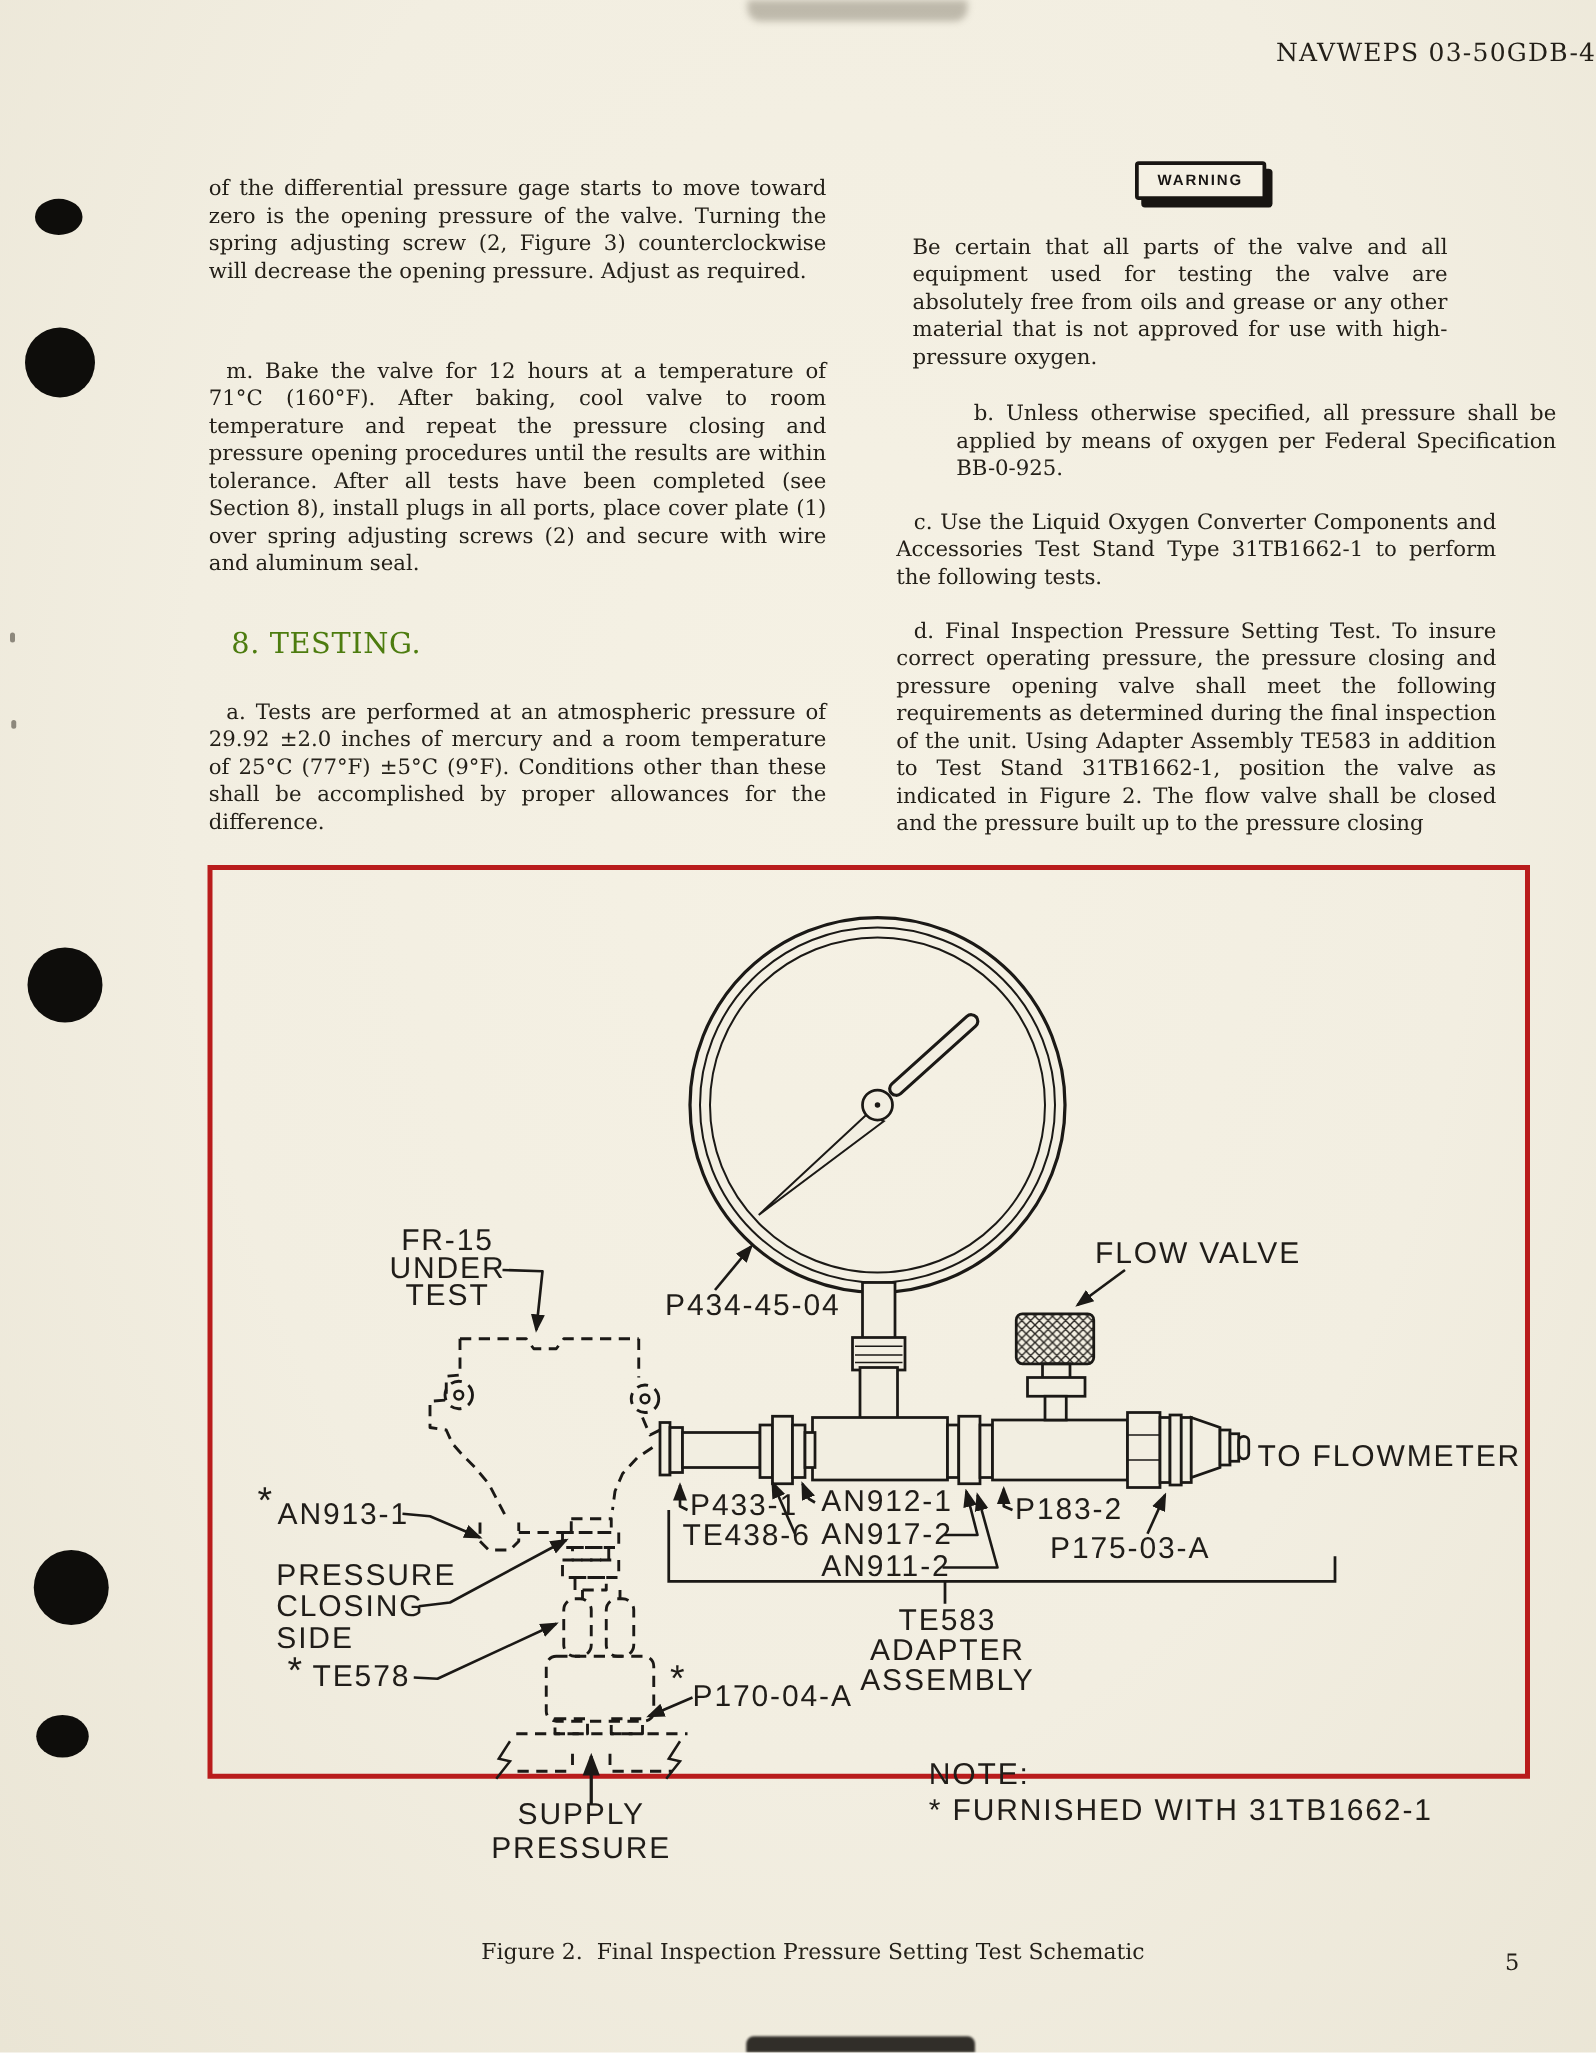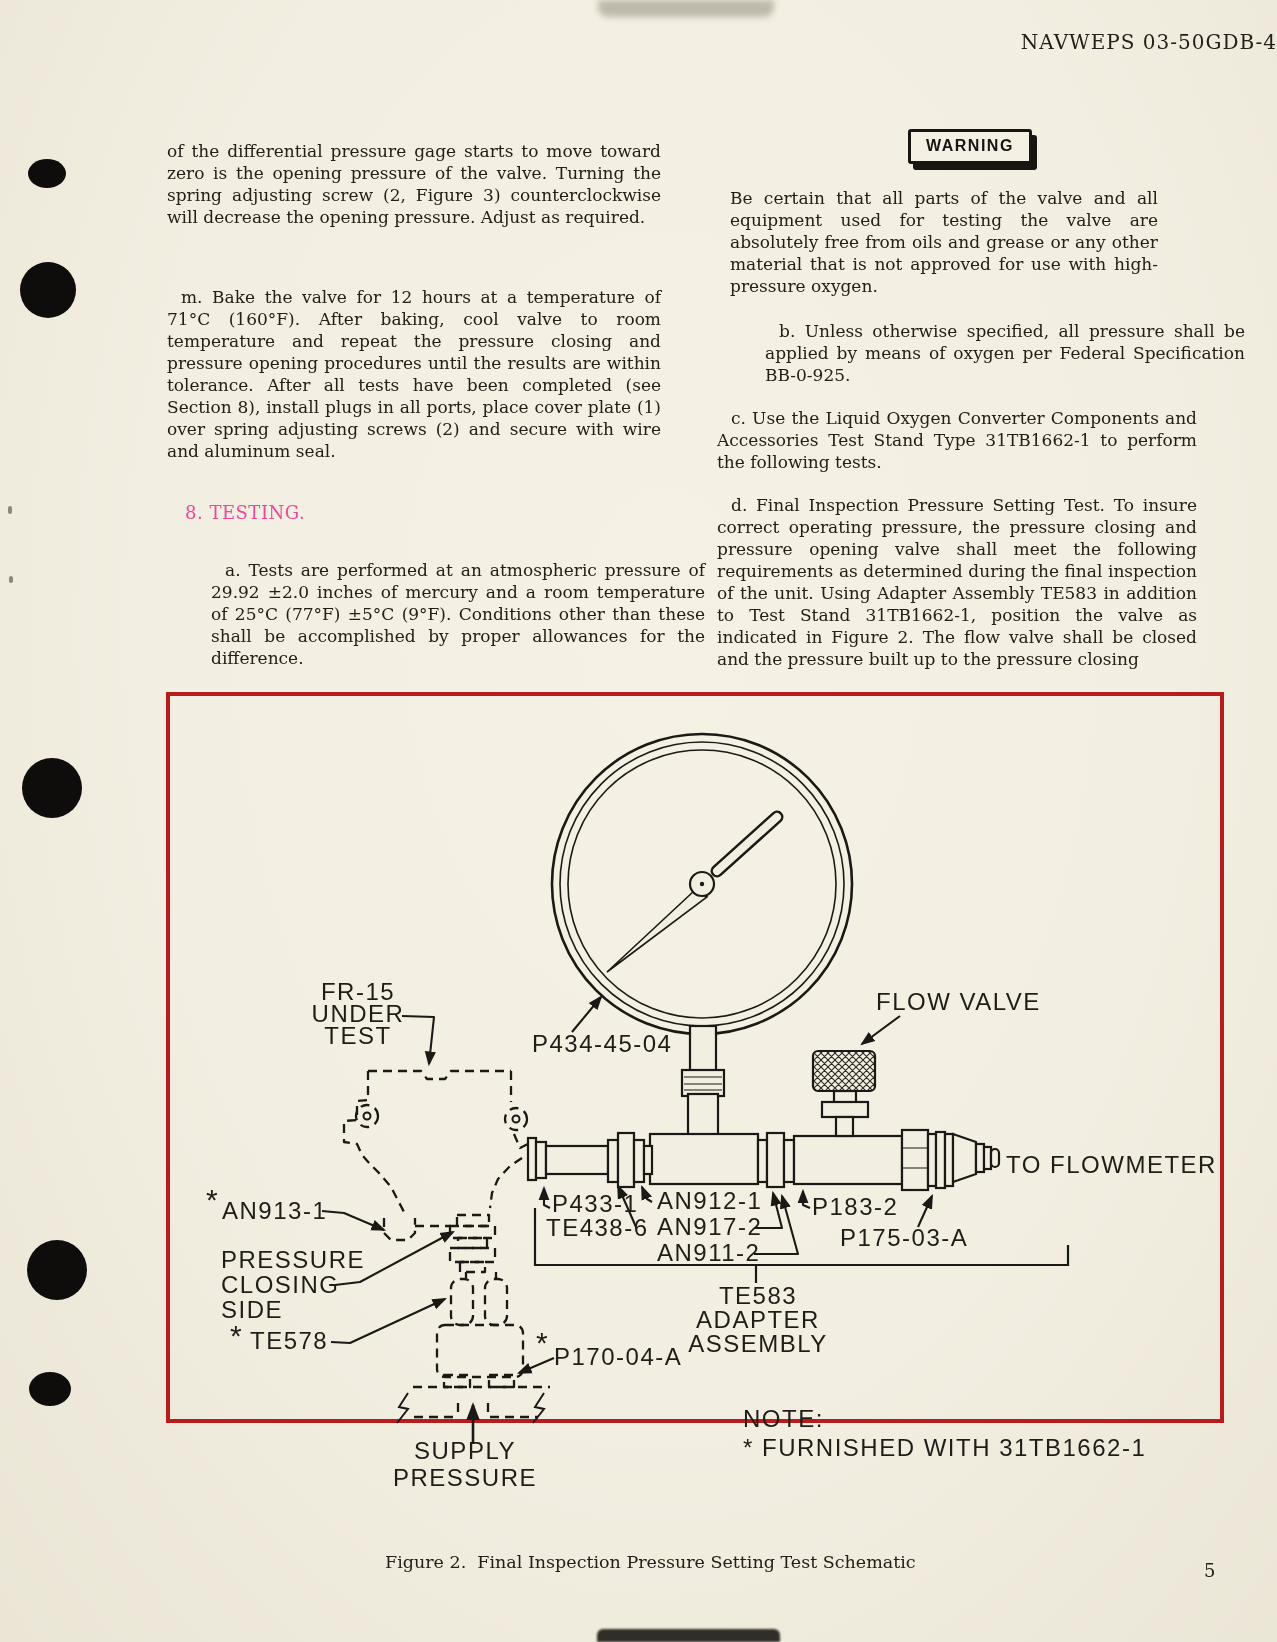--- a/index.html
+++ b/index.html
@@ -11,29 +11,29 @@
   .bodytext{
     font-size:17px;line-height:22px;text-align:justify;color:#242019;
     position:absolute;
   }
   .indent{text-indent:14px;}
   .header{
     position:absolute;top:30px;left:130px;right:0;text-align:right;
     font-size:20px;letter-spacing:1px;color:#242019;
   }
   .heading{
-    position:absolute;font-size:18px;letter-spacing:.5px;color:#ec4899;
+    position:absolute;font-size:23px;letter-spacing:.5px;color:#4d7c0f;
   }
   .warnbox{
     position:absolute;left:908px;top:129px;
     border:3px solid #181512;border-radius:3px;background:#f4f0e3;
     padding:5px 15px 6px 15px;
     box-shadow:5px 6px 0 #181512;
     font-family:"Liberation Sans",sans-serif;font-weight:bold;
-    font-size:16px;letter-spacing:1.5px;color:#181512;
+    font-size:12px;letter-spacing:1.5px;color:#181512;
   }
   .figurebox{
     position:absolute;left:166px;top:692px;width:1058px;height:731px;
     border:4px solid #b91c1c;box-sizing:border-box;
   }
   .caption{
     position:absolute;left:385px;top:1520px;font-size:17.5px;color:#242019;
     white-space:pre;
     margin-top:32px;
   }
@@ -71,21 +71,21 @@
 <div class="smudge-top"></div>
 <div class="smudge-bottom"></div>
 <div class="speck" style="left:8px;top:506px;width:4px;height:8px;"></div>
 <div class="speck" style="left:9px;top:576px;width:4px;height:7px;"></div>
 
 <div class="header">NAVWEPS 03-50GDB-4</div>
 
 <div class="bodytext" style="left:167px;top:140px;width:494px;">of the differential pressure gage starts to move toward zero is the opening pressure of the valve. Turning the spring adjusting screw (2, Figure 3) counterclockwise will decrease the opening pressure. Adjust as required.</div>
 <div class="bodytext indent" style="left:167px;top:286px;width:494px;">m. Bake the valve for 12 hours at a temperature of 71°C (160°F).  After baking, cool valve to room temperature and repeat the pressure closing and pressure opening procedures until the results are within tolerance.  After all tests have been completed (see Section 8), install plugs in all ports, place cover plate (1) over spring adjusting screws (2) and secure with wire and aluminum seal.</div>
 <div class="heading" style="left:185px;top:502px;">8.  TESTING.</div>
-<div class="bodytext indent" style="left:167px;top:559px;width:494px;margin-left:44px;">a. Tests are performed at an atmospheric pressure of 29.92 ±2.0 inches of mercury and a room temperature of 25°C (77°F) ±5°C (9°F).  Conditions other than these shall be accomplished by proper allowances for the difference.</div>
+<div class="bodytext indent" style="left:167px;top:559px;width:494px;">a. Tests are performed at an atmospheric pressure of 29.92 ±2.0 inches of mercury and a room temperature of 25°C (77°F) ±5°C (9°F).  Conditions other than these shall be accomplished by proper allowances for the difference.</div>
 
 <div class="warnbox">WARNING</div>
 <div class="bodytext" style="left:730px;top:187px;width:428px;">Be certain that all parts of the valve and all equipment used for testing the valve are absolutely free from oils and grease or any other material that is not approved for use with high-pressure oxygen.</div>
 <div class="bodytext indent" style="left:717px;top:320px;width:480px;margin-left:48px;">b. Unless otherwise specified, all pressure shall be applied by means of oxygen per Federal Specification BB-0-925.</div>
 <div class="bodytext indent" style="left:717px;top:407px;width:480px;">c. Use the Liquid Oxygen Converter Components and Accessories Test Stand Type 31TB1662-1 to perform the following tests.</div>
 <div class="bodytext indent" style="left:717px;top:494px;width:480px;">d. Final Inspection Pressure Setting Test. To insure correct operating pressure, the pressure closing and pressure opening valve shall meet the following requirements as determined during the final inspection of the unit.  Using Adapter Assembly TE583 in addition to Test Stand 31TB1662-1, position the valve as indicated in Figure 2.  The flow valve shall be closed and the pressure built up to the pressure closing</div>
 
 <div class="figurebox">
 <svg width="1054" height="817" viewBox="0 0 1054 817">
   <defs>

